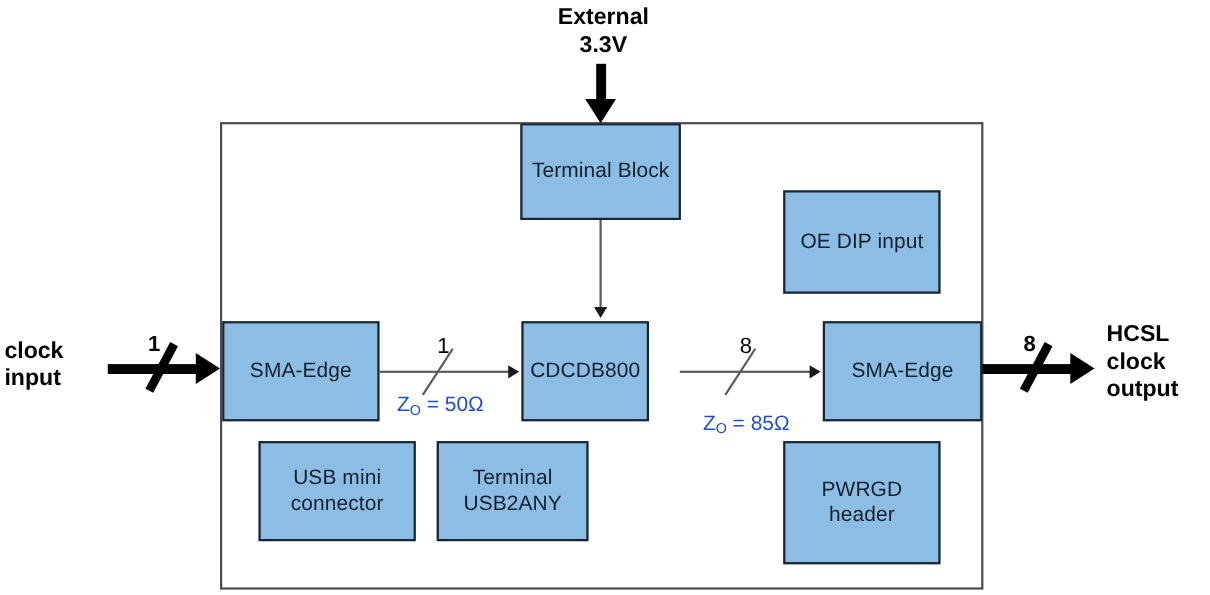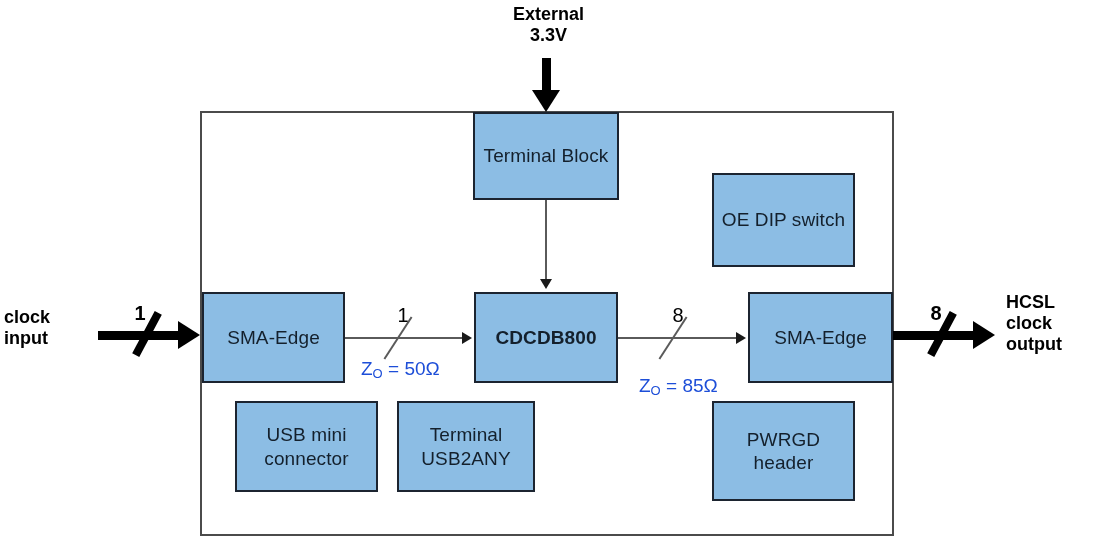--- a/index.html
+++ b/index.html
@@ -43,21 +43,21 @@
     line-height: 1.22;
     letter-spacing: 0.1px;
     white-space: pre-line;
   }
 
   
   .ext-label {
     position: absolute;
     font-family: "Liberation Sans", sans-serif;
     font-weight: bold;
-    font-size: 18px;
+    font-size: 21px;
     line-height: 1.18;
     color: #000000;
     text-align: center;
     white-space: pre-line;
   }
 
   
   .wire-h {
     position: absolute;
     height: 0;
@@ -153,41 +153,41 @@
 3.3V</div>
 
   <div class="thick-shaft-v" style="left:542px; top:58px; height:36px;"></div>
   <div class="thick-tip-down" style="left:532px; top:90px;"></div>
 
   <div class="block" style="left:473px; top:112px; width:146px; height:88px;">Terminal Block</div>
 
   <div class="wire-v" style="left:545px; top:200px; height:80px;"></div>
   <div class="tip-down" style="left:540px; top:279px;"></div>
 
-  <div class="block" style="left:712px; top:173px; width:143px; height:94px;">OE DIP switch</div>
+  <div class="block" style="left:712px; top:173px; width:143px; height:94px;">OE DIP input</div>
 
   <div class="ext-label" style="left:4px; top:307px; width:96px; text-align:left;">clock
 input</div>
 
   <div class="thick-shaft" style="left:98px; top:331px; width:84px;"></div>
   <div class="thick-tip-right" style="left:178px; top:321px;"></div>
   <div class="slash" style="left:143px; top:310px; width:8px; height:48px; transform:rotate(28deg);"></div>
   <div class="bus-count bold" style="left:129px; top:302px; width:22px;">1</div>
 
   <div class="block" style="left:202px; top:292px; width:143px; height:91px;">SMA-Edge</div>
 
   <div class="wire-h" style="left:345px; top:337px; width:118px;"></div>
   <div class="tip-right" style="left:462px; top:332px;"></div>
   <div class="slash thin" style="left:397px; top:313px; width:2px; height:50px; transform:rotate(33deg);"></div>
   <div class="bus-count" style="left:392px; top:304px; width:22px;">1</div>
   <div class="zo" style="left:361px; top:358px;">
     <span>Z</span><sub>O</sub><span> = </span><span>50Ω</span>
   </div>
 
-  <div class="block" style="left:474px; top:292px; width:144px; height:91px;font-weight:bold;">CDCDB800</div>
+  <div class="block" style="left:474px; top:292px; width:116px; height:91px;">CDCDB800</div>
 
   <div class="wire-h" style="left:618px; top:337px; width:119px;"></div>
   <div class="tip-right" style="left:736px; top:332px;"></div>
   <div class="slash thin" style="left:672px; top:313px; width:2px; height:50px; transform:rotate(33deg);"></div>
   <div class="bus-count" style="left:667px; top:304px; width:22px;">8</div>
   <div class="zo" style="left:639px; top:375px;">
     <span>Z</span><sub>O</sub><span> = </span><span>85Ω</span>
   </div>
 
   <div class="block" style="left:748px; top:292px; width:145px; height:91px;">SMA-Edge</div>
@@ -199,16 +199,16 @@
   <div class="ext-label" style="left:1006px; top:292px; width:94px; text-align:left;">HCSL
 clock
 output</div>
 
   <div class="block" style="left:235px; top:401px; width:143px; height:91px;">USB mini
 connector</div>
 
   <div class="block" style="left:397px; top:401px; width:138px; height:91px;">Terminal
 USB2ANY</div>
 
-  <div class="block" style="left:712px; top:401px; width:143px; height:100px;">PWRGD
+  <div class="block" style="left:712px; top:401px; width:143px; height:112px;">PWRGD
 header</div>
 
 </div>
 
 </body></html>

